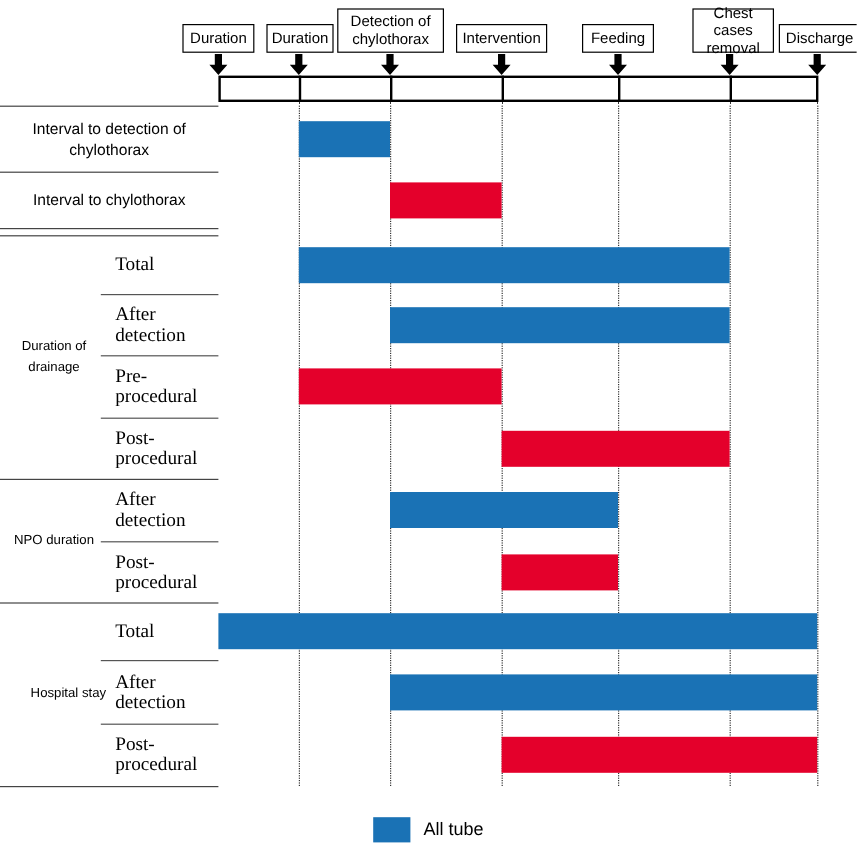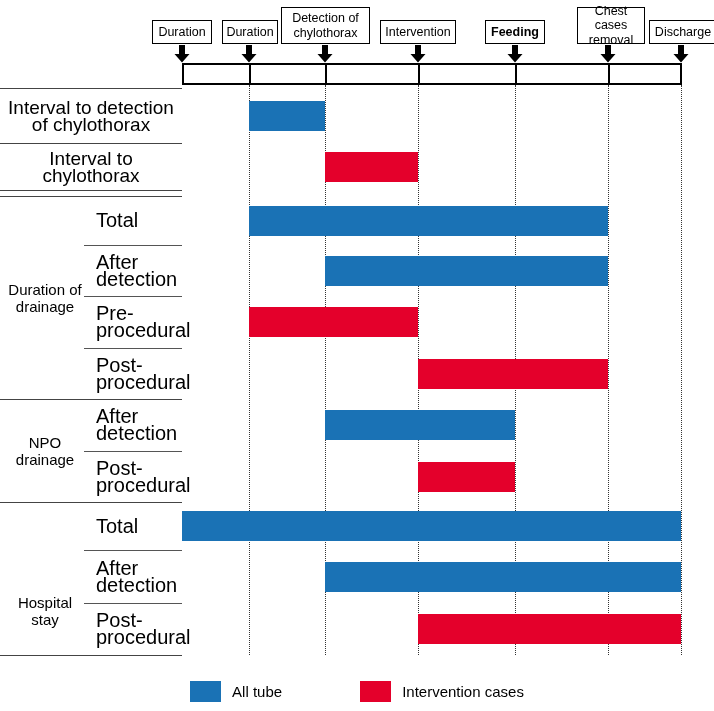--- a/index.html
+++ b/index.html
@@ -77,44 +77,45 @@
   }
   .hline.thick{ border-top-width:1.8px; border-top-color:#444; }
 
   .group-label{
     position:absolute;
     box-sizing:border-box;
     display:flex;
     align-items:center;
     justify-content:center;
     text-align:center;
-    font-size:15px;
+    font-size:11px;
     line-height:17px;
     z-index:2;
   }
   .sub-label{
     position:absolute;
     box-sizing:border-box;
     display:flex;
     align-items:center;
     justify-content:flex-start;
     text-align:left;
-    font-size:20px;
+    font-size:16px;
     line-height:17px;
     padding-left:12px;
     z-index:2;
+    font-family:Liberation Serif, serif;
   }
   .solo-label{
     position:absolute;
     box-sizing:border-box;
     display:flex;
     align-items:center;
     justify-content:center;
     text-align:center;
-    font-size:19px;
+    font-size:13px;
     line-height:17px;
     z-index:2;
   }
 
   
   .bar{
     position:absolute;
     z-index:2;
   }
 
@@ -170,21 +171,21 @@
       </div>
       <div class="arrow" style="left: 317px; top: 45px;"><svg width="16" height="18" viewBox="0 0 16 18">
           <path d="M5 0 H11 V9 H15.5 L8 17.5 L0.5 9 H5 Z" fill="#000"></path>
         </svg></div>
       <div class="milestone-box" style="left: 380px; top: 20px; width: 76px; height: 24px; text-align: right;">
         <span>Intervention</span>
       </div>
       <div class="arrow" style="left: 410px; top: 45px;"><svg width="16" height="18" viewBox="0 0 16 18">
           <path d="M5 0 H11 V9 H15.5 L8 17.5 L0.5 9 H5 Z" fill="#000"></path>
         </svg></div>
-      <div class="milestone-box" style="left: 485px; top: 20px; width: 60px; height: 24px; font-weight: bold;">
+      <div class="milestone-box" style="left: 485px; top: 20px; width: 60px; height: 24px;">
         <span>Feeding</span>
       </div>
       <div class="arrow" style="left: 507px; top: 45px;"><svg width="16" height="18" viewBox="0 0 16 18">
           <path d="M5 0 H11 V9 H15.5 L8 17.5 L0.5 9 H5 Z" fill="#000"></path>
         </svg></div>
       <div class="milestone-box two-line" style="left: 577px; top: 7px; width: 68px; height: 37px;">
         <span>Chest cases removal</span>
       </div>
       <div class="arrow" style="left: 600px; top: 45px;"><svg width="16" height="18" viewBox="0 0 16 18">
           <path d="M5 0 H11 V9 H15.5 L8 17.5 L0.5 9 H5 Z" fill="#000"></path>
@@ -223,22 +224,22 @@
       <div class="hline thick" style="left: 0px; top: 399px; width: 182px;"></div>
       <div class="hline thick" style="left: 0px; top: 502px; width: 182px;"></div>
       <div class="hline thick" style="left: 0px; top: 655px; width: 182px;"></div>
       <div class="hline" style="left: 84px; top: 245px; width: 98px;"></div>
       <div class="hline" style="left: 84px; top: 296px; width: 98px;"></div>
       <div class="hline" style="left: 84px; top: 348px; width: 98px;"></div>
       <div class="hline" style="left: 84px; top: 451px; width: 98px;"></div>
       <div class="hline" style="left: 84px; top: 550px; width: 98px;"></div>
       <div class="hline" style="left: 84px; top: 603px; width: 98px;"></div>
       <div class="group-label" style="left: 6px; top: 196px; width: 78px; height: 203px;">Duration of drainage</div>
-      <div class="group-label" style="left: 6px; top: 399px; width: 78px; height: 103px;">NPO drainage</div>
-      <div class="group-label" style="left: 6px; top: 502px; width: 78px; height: 153px; margin-top: 32px;">Hospital stay</div>
+      <div class="group-label" style="left: 6px; top: 399px; width: 78px; height: 103px;">NPO duration</div>
+      <div class="group-label" style="left: 18px; top: 502px; width: 78px; height: 153px;">Hospital stay</div>
       <div class="solo-label" style="left: 6px; top: 88px; width: 170px; height: 55px;">Interval to detection of chylothorax</div>
       <div class="bar" style="left: 249px; width: 76px; top: 101px; height: 30px; background: rgb(26, 114, 181);"></div>
       <div class="solo-label" style="left: 6px; top: 143px; width: 170px; height: 47px;">Interval to chylothorax</div>
       <div class="bar" style="left: 325px; width: 93px; top: 152px; height: 30px; background: rgb(228, 0, 43);"></div>
       <div class="sub-label" style="left: 84px; top: 196px; width: 98px; height: 49px;">Total</div>
       <div class="bar" style="left: 249px; width: 359px; top: 206px; height: 30px; background: rgb(26, 114, 181);"></div>
       <div class="sub-label" style="left: 84px; top: 245px; width: 98px; height: 51px;">After detection</div>
       <div class="bar" style="left: 325px; width: 283px; top: 256px; height: 30px; background: rgb(26, 114, 181);"></div>
       <div class="sub-label" style="left: 84px; top: 296px; width: 98px; height: 52px;">Pre-procedural</div>
       <div class="bar" style="left: 249px; width: 169px; top: 307px; height: 30px; background: rgb(228, 0, 43);"></div>
@@ -254,19 +255,15 @@
       <div class="bar" style="left: 325px; width: 356px; top: 562px; height: 30px; background: rgb(26, 114, 181);"></div>
       <div class="sub-label" style="left: 84px; top: 603px; width: 98px; height: 52px;">Post-procedural</div>
       <div class="bar" style="left: 418px; width: 263px; top: 614px; height: 30px; background: rgb(228, 0, 43);"></div>
     </div>
 
   <div id="legend">
       <div class="legend-item">
         <span class="legend-swatch" style="background: rgb(26, 114, 181);"></span>
         <span class="legend-text">All tube</span>
       </div>
-      <div class="legend-item">
-        <span class="legend-swatch" style="background: rgb(228, 0, 43);"></span>
-        <span class="legend-text">Intervention cases</span>
-      </div>
     </div>
 
 </div>
 
 </body></html>

